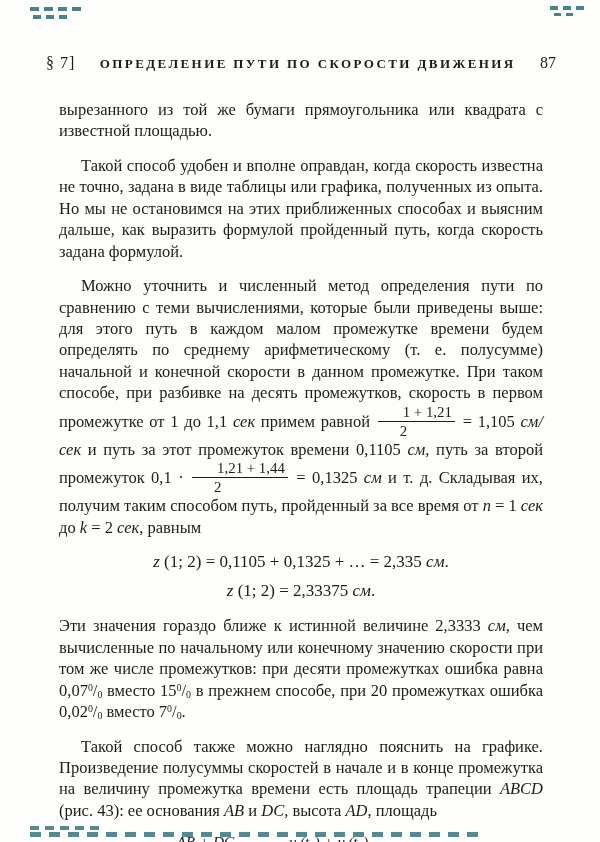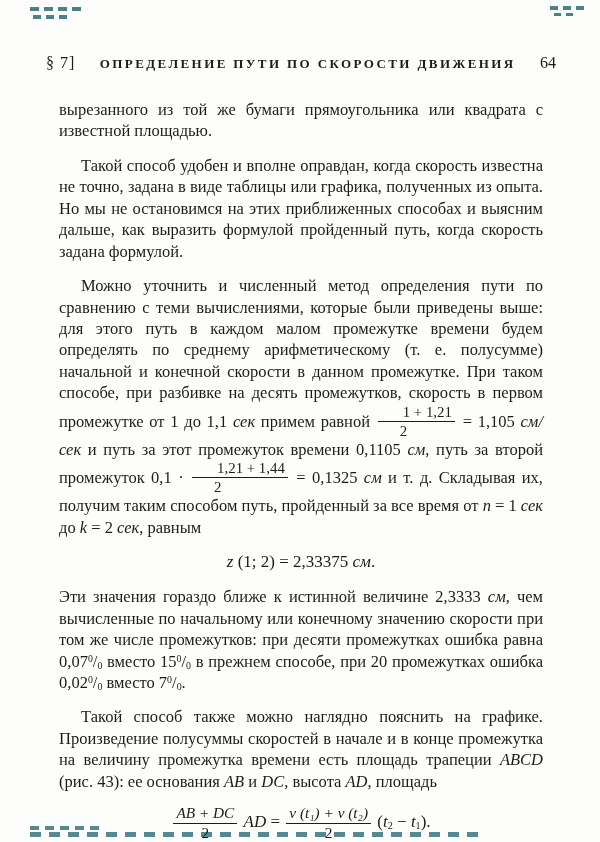--- a/index.html
+++ b/index.html
@@ -96,26 +96,27 @@
 <div class="sheet">
 
   <div class="edge edge-tl"></div>
   <div class="edge edge-tr"></div>
   <div class="edge edge-bl"></div>
   <div class="edge edge-bottom"></div>
 
   <header class="pagehead">
     <span class="section-marker">§ 7]</span>
     <span class="runtitle">ОПРЕДЕЛЕНИЕ ПУТИ ПО СКОРОСТИ ДВИЖЕНИЯ</span>
-    <span class="page-number">64</span>
+    <span class="page-number">87</span>
   </header>
 
   <main class="bodytext">
     <p class="noindent">вырезанного из той же бумаги прямоугольника или квадрата с известной площадью.</p>
     <p class="indent">Такой способ удобен и вполне оправдан, когда скорость известна не точно, задана в виде таблицы или графика, полученных из опыта. Но мы не остановимся на этих приближенных способах и выясним дальше, как выразить формулой пройденный путь, когда скорость задана формулой.</p>
     <p class="indent">Можно уточнить и численный метод определения пути по сравнению с теми вычислениями, которые были приведены выше: для этого путь в каждом малом промежутке времени будем определять по среднему арифметическому (т. е. полусумме) начальной и конечной скорости в данном промежутке. При таком способе, при разбивке на десять промежутков, скорость в первом промежутке от 1 до 1,1 <i>сек</i> примем равной <span class="frac"><span class="num">1 + 1,21</span><span class="den">2</span></span> = 1,105 <i>см/сек</i> и путь за этот промежуток времени 0,1105 <i>см</i>, путь за второй промежуток 0,1 · <span class="frac"><span class="num">1,21 + 1,44</span><span class="den">2</span></span> = 0,1325 <i>см</i> и т. д. Складывая их, получим таким способом путь, пройденный за все время от <i>n</i> = 1 <i>сек</i> до <i>k</i> = 2 <i>сек</i>, равным</p>
+    <div class="formula"><i>z</i> (1; 2) = 0,1105 + 0,1325 + … = 2,335 <i>см</i>.</div>
     <div class="formula"><i>z</i> (1; 2) = 2,33375 <i>см</i>.</div>
     <p class="noindent">Эти значения гораздо ближе к истинной величине 2,3333 <i>см</i>, чем вычисленные по начальному или конечному значению скорости при том же числе промежутков: при десяти промежутках ошибка равна 0,07<sup>0</sup>/<sub>0</sub> вместо 15<sup>0</sup>/<sub>0</sub> в прежнем способе, при 20 промежутках ошибка 0,02<sup>0</sup>/<sub>0</sub> вместо 7<sup>0</sup>/<sub>0</sub>.</p>
     <p class="indent">Такой способ также можно наглядно пояснить на графике. Произведение полусуммы скоростей в начале и в конце промежутка на величину промежутка времени есть площадь трапеции <i>ABCD</i> (рис. 43): ее основания <i>AB</i> и <i>DC</i>, высота <i>AD</i>, площадь</p>
     <div class="formula"><span class="frac"><span class="num it">AB + DC</span><span class="den">2</span></span> <i>AD</i> = <span class="frac"><span class="num it">v (t₁) + v (t₂)</span><span class="den">2</span></span> (<i>t</i><sub>2</sub> − <i>t</i><sub>1</sub>).</div>
   </main>
 
 </div>
 
 </body></html>

